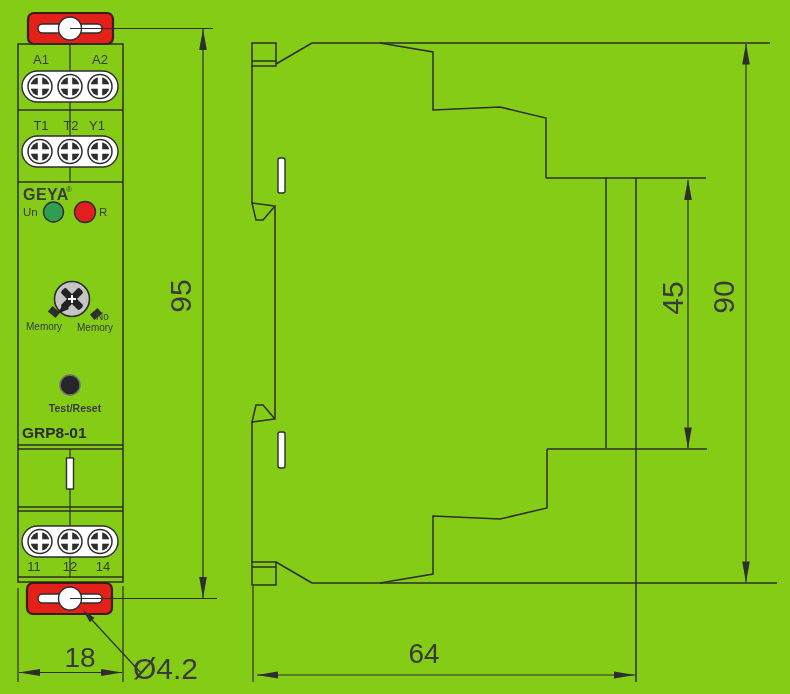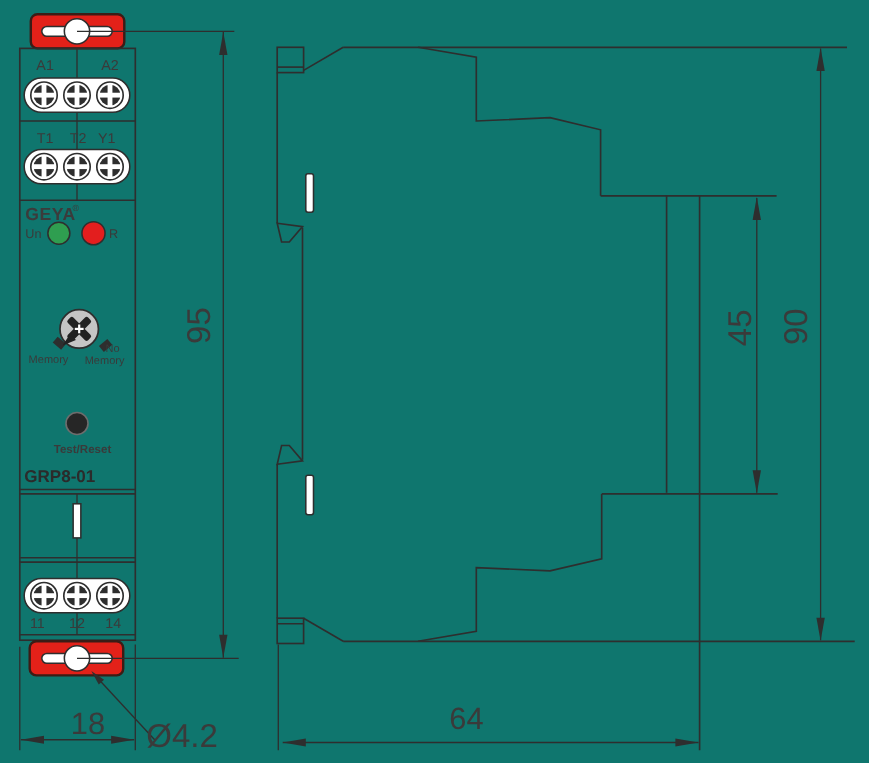--- a/index.html
+++ b/index.html
@@ -1,16 +1,16 @@
 <!DOCTYPE html>
 <html style="--line: #2e2e2e; --clip-red: #e32119; --clip-outline: #3c1c16; --led-green: #2f9e50; --led-red: #e31e1e; --knob-gray: #c5c5c5; --button-black: #262626;"><head>
 <meta charset="utf-8">
 <style>
   html,body{margin:0;padding:0;background:#ffffff;}
-  .canvas{position:relative;width:790px;height:694px;background:#0f766e;overflow:hidden;
+  .canvas{position:relative;width:790px;height:694px;background:#84cc16;overflow:hidden;
           font-family:"Liberation Sans", sans-serif;}
   svg{position:absolute;left:0;top:0;}
   text{font-family:"Liberation Sans", sans-serif;}
   .lbl{fill:#3a3a3a;font-size:13px;}
   .lbl-sm{fill:#3a3a3a;font-size:10px;}
   .brand{fill:#3b3b3b;font-size:16px;font-weight:bold;letter-spacing:0.5px;}
   .reg{fill:#3b3b3b;font-size:8px;}
   .model{fill:#2b2b2b;font-size:15.5px;font-weight:bold;}
   .btnlbl{fill:#3a3a3a;font-size:10.5px;font-weight:bold;}
   .dim{fill:#3a3a3a;font-size:30px;}

